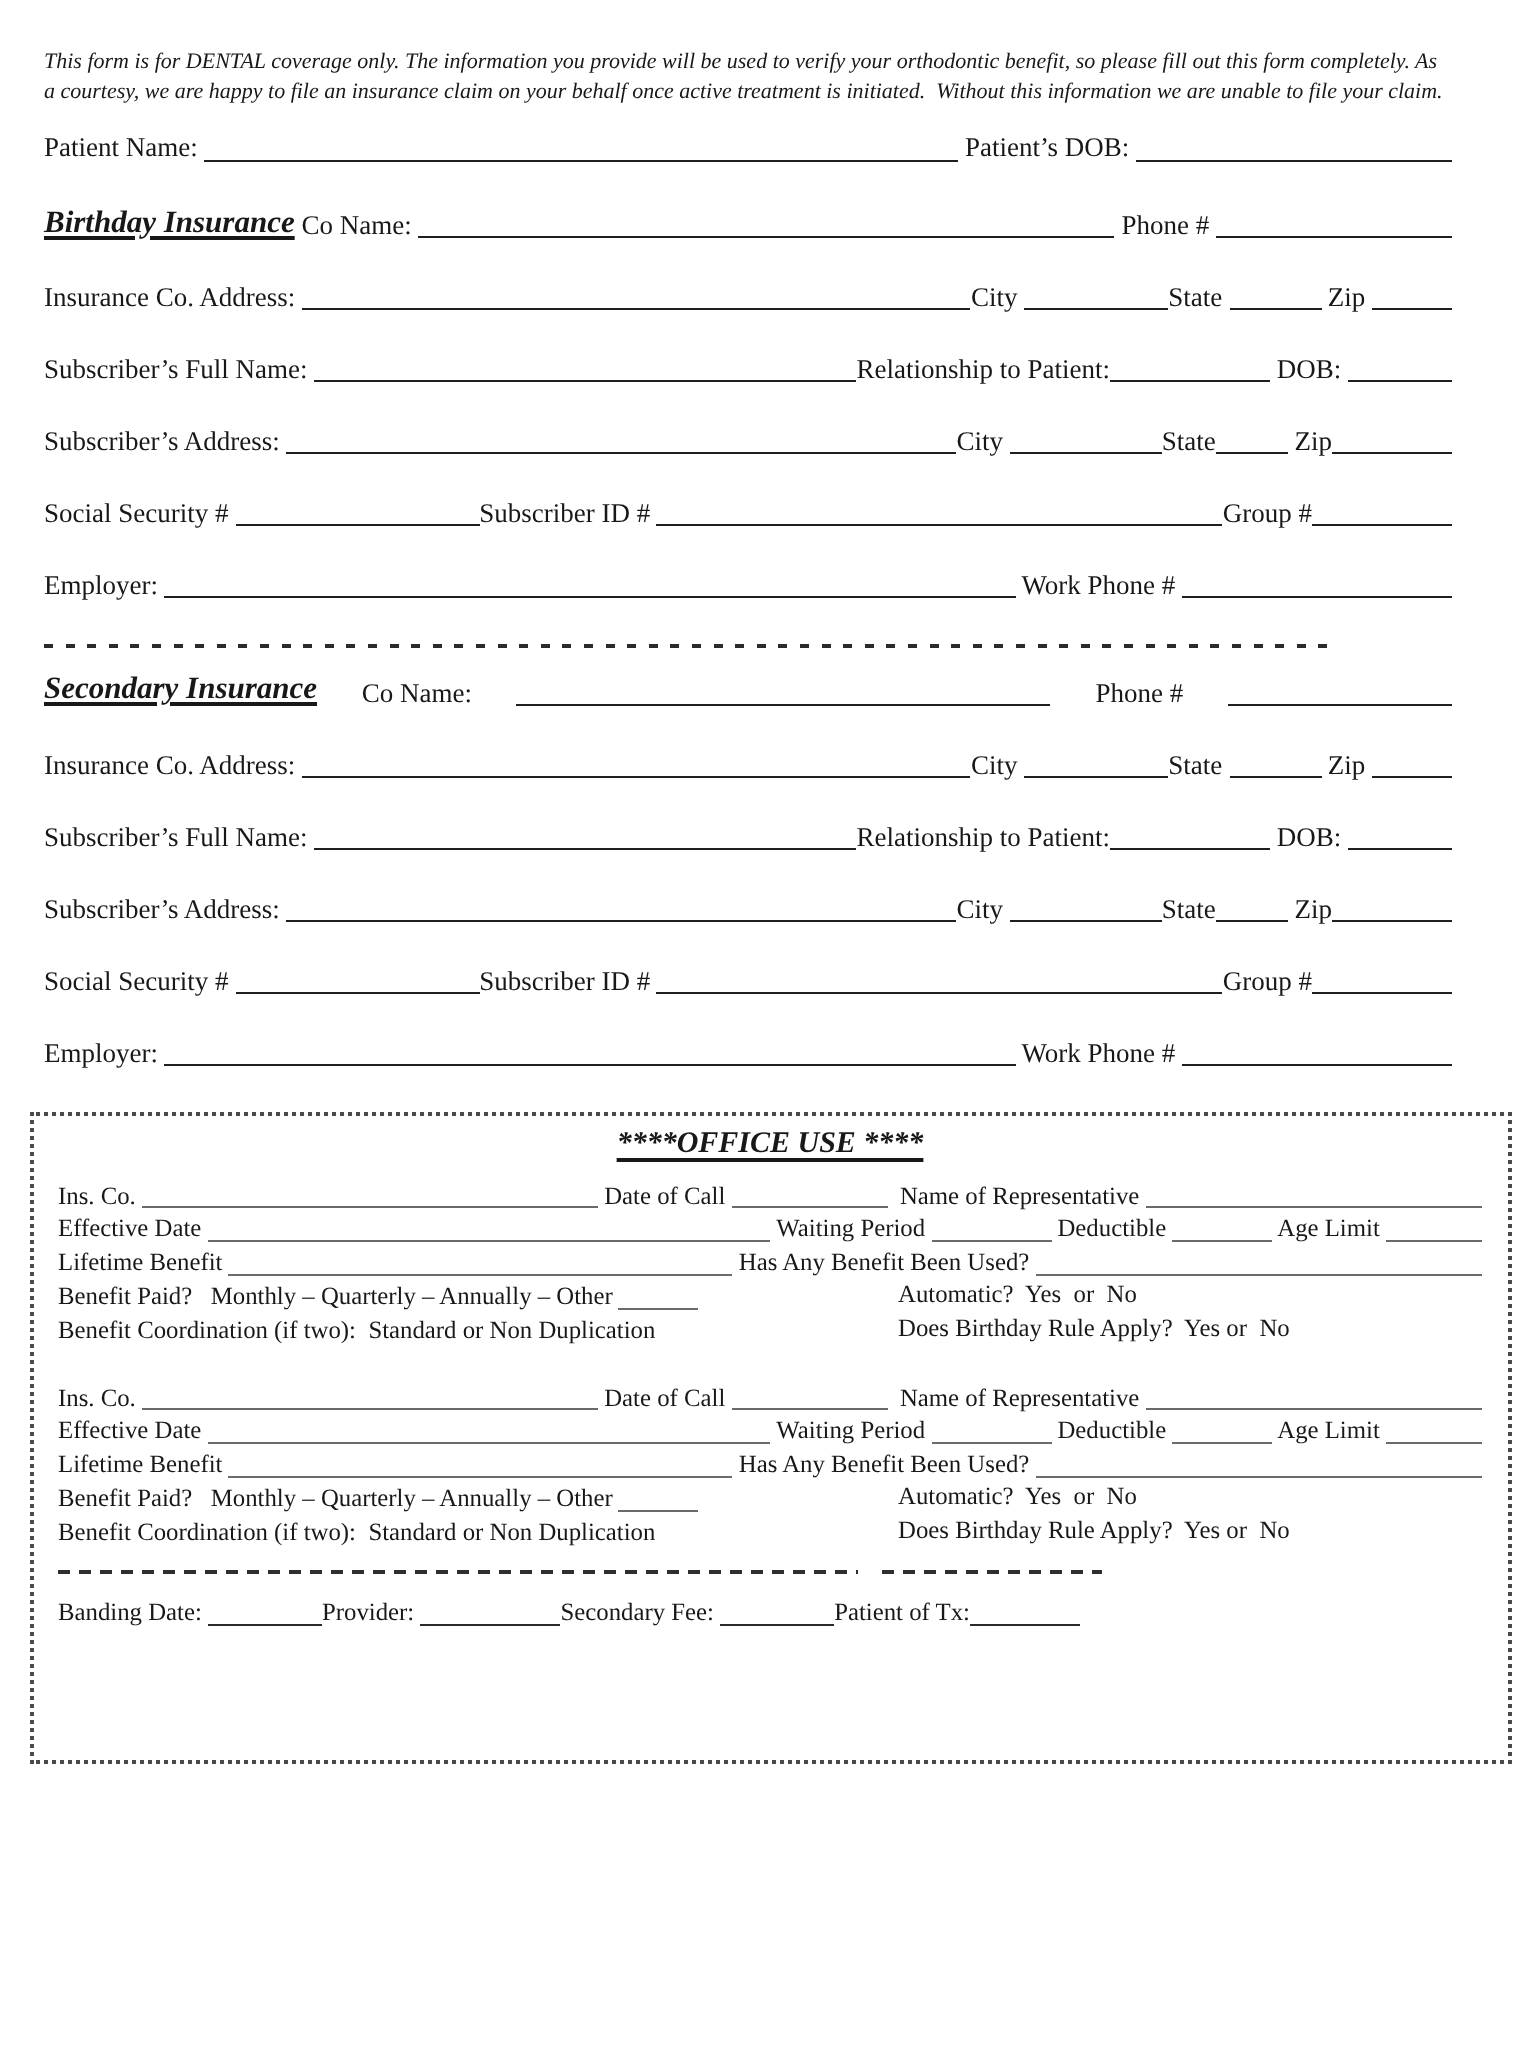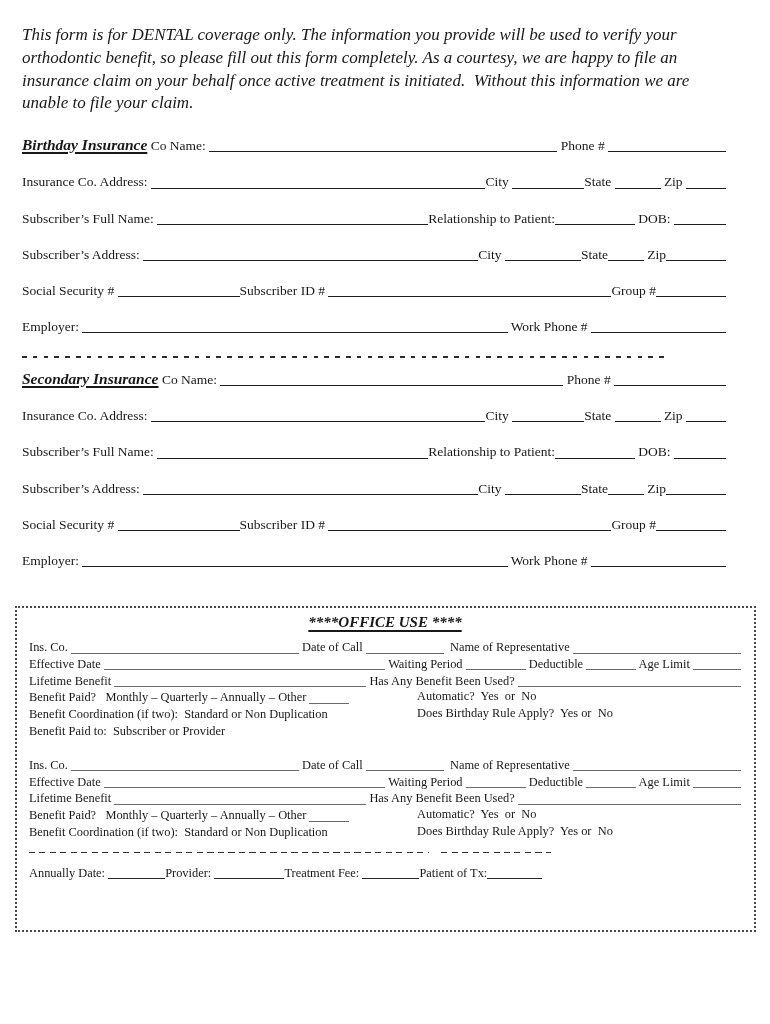--- a/index.html
+++ b/index.html
@@ -2,54 +2,60 @@
 <html><head>
 <meta charset="utf-8">
 <style>
   html,body{margin:0;padding:0;background:#e8e8e8;}
   .page{
     width:770px;height:1024px;margin:0 auto;background:#ffffff;
     font-family:"Liberation Serif","DejaVu Serif",serif;color:#181818;
     box-sizing:border-box;padding:24px 44px 0 22px;overflow:hidden;position:relative;
   }
   .title{font-size:21.5px;font-weight:700;text-align:center;margin:2px 0 13px;letter-spacing:.2px;}
-  .intro{font-style:italic;font-size:17px;line-height:1.34;margin:0;white-space:pre-wrap;}
+  .intro{font-style:italic;font-size:11px;line-height:1.34;margin:0;white-space:pre-wrap;}
   .frow{display:flex;align-items:flex-end;margin-top:21px;font-size:13.5px;line-height:1.12;}
   .frow.first{margin-top:13px;}
-  .frow.tight{margin-top:12px;}
+  .frow.tight{margin-top:12px;gap:19px;}
   .lb{white-space:pre;}
   .sec-h{font-weight:700;font-style:italic;font-size:15.5px;text-decoration:underline;text-decoration-thickness:1.6px;text-underline-offset:2px;white-space:pre;}
   .fl{border-bottom:1.4px solid #1f1f1f;height:2px;flex:0 0 auto;margin-bottom:1px;}
   .fl.g{flex:1 1 auto;}
   .sec-div{margin-top:22px;height:2px;width:645px;
     background:repeating-linear-gradient(90deg,#2b2b2b 0 4.5px,transparent 4.5px 10.8px);}
   .office{
-    margin:38px 0 0 -7px;width:741px;height:326px;box-sizing:border-box;
+    margin:22px 0 0 -7px;width:741px;height:326px;box-sizing:border-box;
     border:2px dotted #4a4a4a;padding:5px 13px 0 12px;font-size:12.4px;
   }
   .oheader{text-align:center;font-weight:700;font-style:italic;font-size:15px;margin:1px 0 7px;}
   .oheader span{text-decoration:underline;text-decoration-thickness:1.5px;text-underline-offset:2.5px;white-space:pre;}
   .orow{display:flex;align-items:flex-end;height:16.8px;position:relative;line-height:1.1;}
   .ofl{border-bottom:1.3px solid #6a6a6a;height:2px;flex:0 0 auto;margin-bottom:1px;}
   .ofl.g{flex:1 1 auto;}
   .oblock2{margin-top:17px;}
-  .abs{position:absolute;left:388px;bottom:1px;white-space:pre;}
+  .abs{position:absolute;left:420px;bottom:1px;white-space:pre;}
   .odiv{display:flex;margin:12px 0 10px;}
   .odash{height:1.8px;background:repeating-linear-gradient(90deg,#2f2f2f 0 6px,transparent 6px 10.5px);}
   .odash1{width:400px;}
   .odash2{width:110px;margin-left:12px;}
 </style>
 </head>
 <body>
 
 <div class="page">
 
 
   <p class="intro">This form is for DENTAL coverage only. The information you provide will be used to verify your orthodontic benefit, so please fill out this form completely. As a courtesy, we are happy to file an insurance claim on your behalf once active treatment is initiated.  Without this information we are unable to file your claim.</p>
 
+  <div class="frow first">
+    <span class="lb">Patient Name: </span>
+    <span class="fl g"></span>
+    <span class="lb"> Patient’s DOB: </span>
+    <span class="fl" style="width:158px"></span>
+  </div>
 
   <div class="frow">
     <span class="sec-h">Birthday Insurance</span>
     <span class="lb"> Co Name: </span>
     <span class="fl g"></span>
     <span class="lb"> Phone # </span>
     <span class="fl" style="width:118px"></span>
   </div>
 
   <div class="frow">
@@ -188,23 +194,20 @@
       </div>
       <div class="orow">
         <span class="lb">Benefit Paid?   Monthly – Quarterly – Annually – Other </span>
         <span class="ofl" style="width:40px"></span>
         <span class="abs">Automatic?  Yes  or  No</span>
       </div>
       <div class="orow">
         <span class="lb">Benefit Coordination (if two):  Standard or Non Duplication</span>
         <span class="abs">Does Birthday Rule Apply?  Yes or  No</span>
       </div>
-      <div class="orow">
-        <span class="lb">Benefit Paid to:  Subscriber or Provider</span>
-      </div>
     </div>
 
     <div class="oblock2">
       <div class="orow">
         <span class="lb">Ins. Co. </span>
         <span class="ofl" style="width:228px"></span>
         <span class="lb"> Date of Call </span>
         <span class="ofl" style="width:78px"></span>
         <span class="lb">  Name of Representative </span>
         <span class="ofl g"></span>
@@ -235,24 +238,24 @@
         <span class="abs">Does Birthday Rule Apply?  Yes or  No</span>
       </div>
     </div>
 
     <div class="odiv">
       <span class="odash odash1"></span>
       <span class="odash odash2"></span>
     </div>
 
     <div class="orow">
-      <span class="lb">Annually Date: </span>
+      <span class="lb">Banding Date: </span>
       <span class="ofl" style="width:57px;border-color:#2a2a2a"></span>
       <span class="lb">Provider: </span>
       <span class="ofl" style="width:70px;border-color:#2a2a2a"></span>
-      <span class="lb">Treatment Fee: </span>
+      <span class="lb">Secondary Fee: </span>
       <span class="ofl" style="width:57px;border-color:#2a2a2a"></span>
       <span class="lb">Patient of Tx:</span>
       <span class="ofl" style="width:55px;border-color:#2a2a2a"></span>
     </div>
   </div>
 
 </div>
 
 </body></html>

